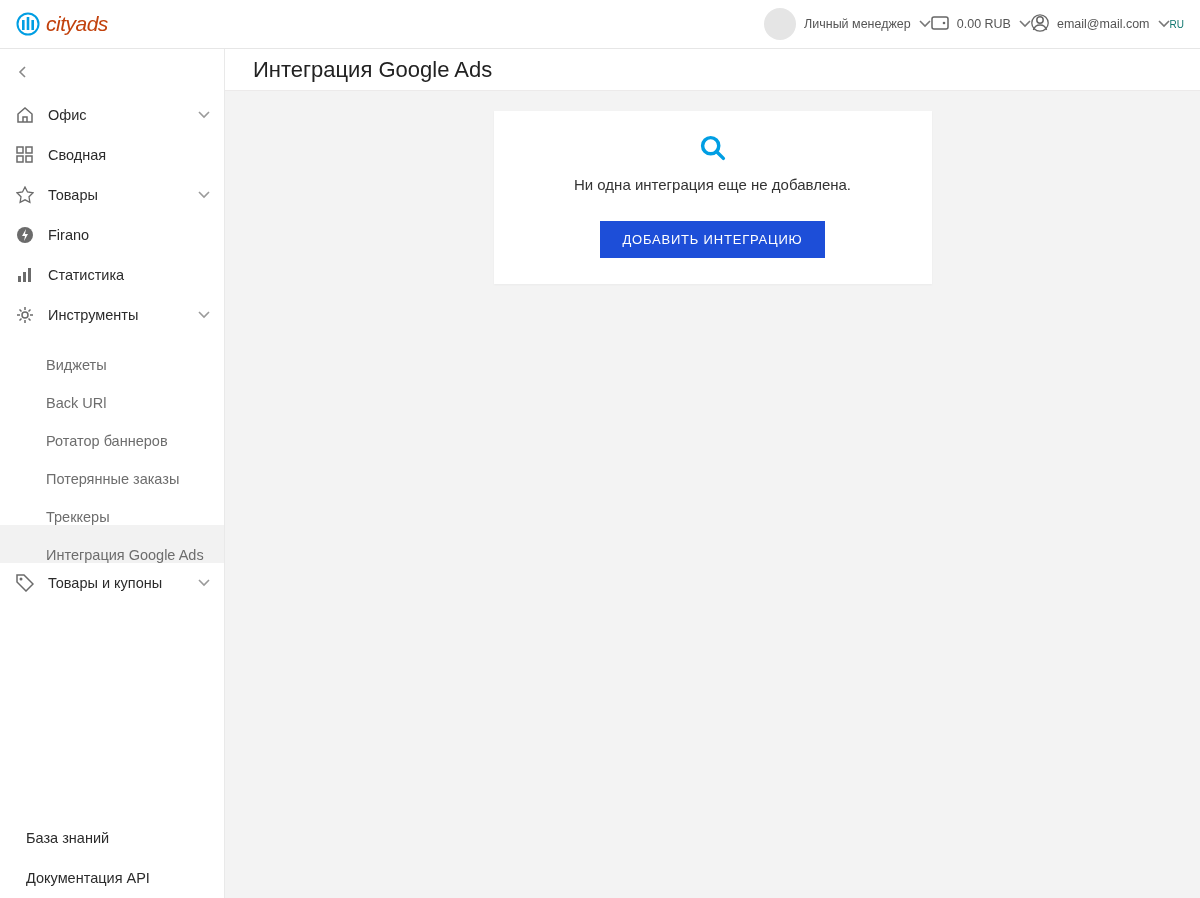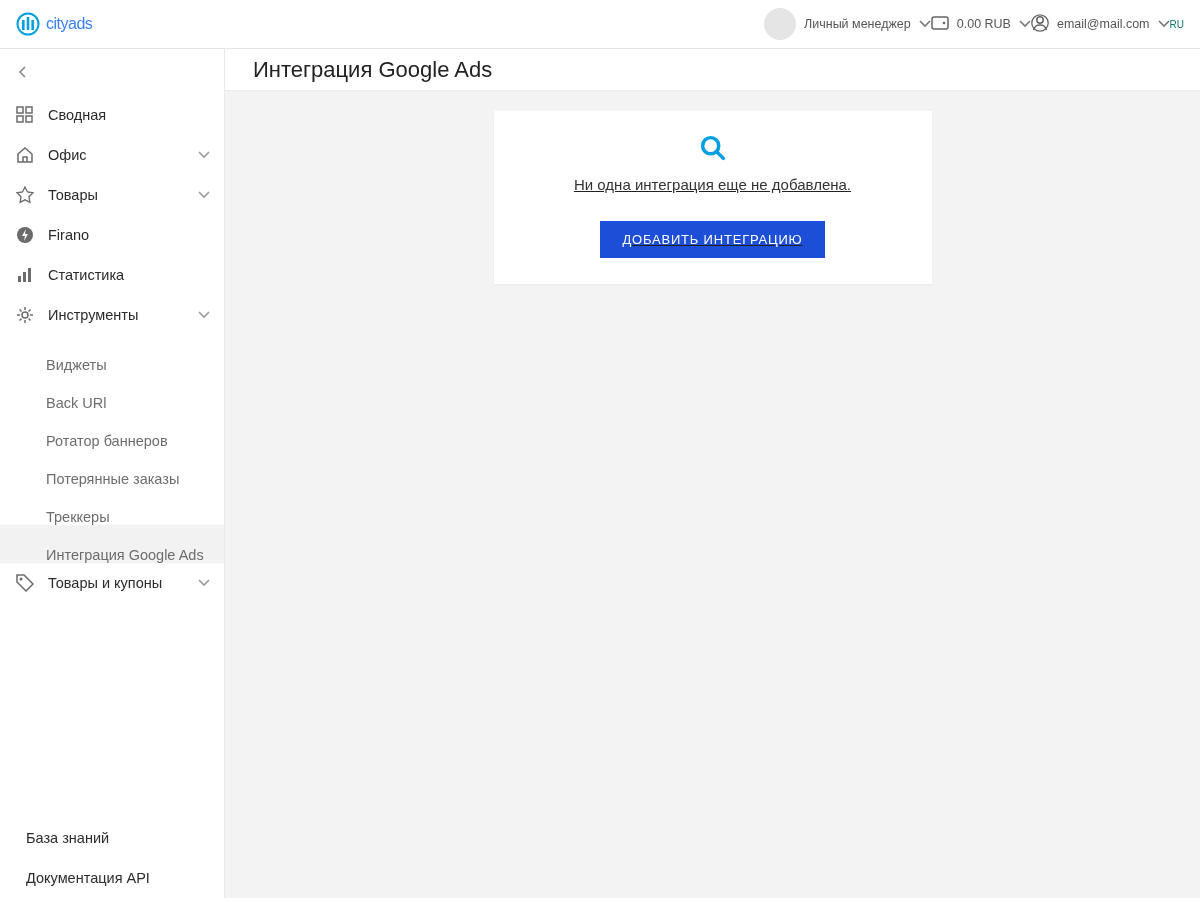--- a/index.html
+++ b/index.html
@@ -18,21 +18,21 @@
 .header {
   height: 49px;
   border-bottom: 1px solid #e6e6e6;
   display: flex;
   align-items: center;
   padding: 0 16px;
   justify-content: space-between;
 }
 .logo { display: flex; align-items: center; gap: 6px; }
 .logo-mark svg { display: block; }
-.logo-text { font-size: 16px; font-weight: 400; color: #3b82f6; letter-spacing: -0.5px; }
+.logo-text { font-size: 21px; font-weight: 400; color: #c2410c; letter-spacing: -0.5px; font-style: italic; }
 .header-right { display: flex; align-items: center; }
 .hdr-item { display: flex; align-items: center; gap: 8px; font-size: 12.5px; color: #555; cursor: pointer; }
 .avatar { width: 32px; height: 32px; border-radius: 50%; background: #e5e5e5; }
 .chev { color: #777; display: inline-flex; }
 .lang { font-size: 10px; color: #0f766e; cursor: pointer; }
 
 
 .layout { display: flex; height: calc(100% - 49px); }
 
 
@@ -84,21 +84,21 @@
 .page-title-bar {
   background: #fff;
   height: 42px;
   border-bottom: 1px solid #eceaea;
   display: flex;
   align-items: center;
   padding-left: 28px;
   font-size: 22px;
   color: #222;
 }
-.content { flex: 1; display: flex; justify-content: center; align-items: flex-start; padding-top: 20px; text-decoration: underline; }
+.content { flex: 1; display: flex; justify-content: center; align-items: flex-start; padding-top: 20px; }
 .card {
   width: 438px;
   background: #fff;
   padding: 22px 24px 26px;
   display: flex;
   flex-direction: column;
   align-items: center;
   box-shadow: 0 1px 2px rgba(0,0,0,0.04);
 }
 .empty-icon { color: #009ee3; margin-bottom: 10px; }
@@ -225,38 +225,38 @@
     <div class="collapse-row">
       <svg width="10" height="12" viewBox="0 0 10 12">
           <use href="#i-chevron-left"></use>
         </svg>
     </div>
     <nav class="nav">
 
       <div class="nav-item">
         <span class="nav-icon">
             <svg width="18" height="18" viewBox="0 0 18 18">
-              <use href="#i-dashboard"></use>
-            </svg>
-          </span>
-        <span class="nav-label">Сводная</span>
-      </div>
-
-      <div class="nav-item">
-        <span class="nav-icon">
-            <svg width="18" height="18" viewBox="0 0 18 18">
               <use href="#i-home"></use>
             </svg>
           </span>
         <span class="nav-label">Офис</span>
         <span class="nav-caret">
             <svg width="12" height="8" viewBox="0 0 12 8">
               <use href="#i-chevron-down"></use>
             </svg>
           </span>
+      </div>
+
+      <div class="nav-item">
+        <span class="nav-icon">
+            <svg width="18" height="18" viewBox="0 0 18 18">
+              <use href="#i-dashboard"></use>
+            </svg>
+          </span>
+        <span class="nav-label">Сводная</span>
       </div>
 
       <div class="nav-item">
         <span class="nav-icon">
             <svg width="18" height="18" viewBox="0 0 18 18">
               <use href="#i-star"></use>
             </svg>
           </span>
         <span class="nav-label">Товары</span>
         <span class="nav-caret">

